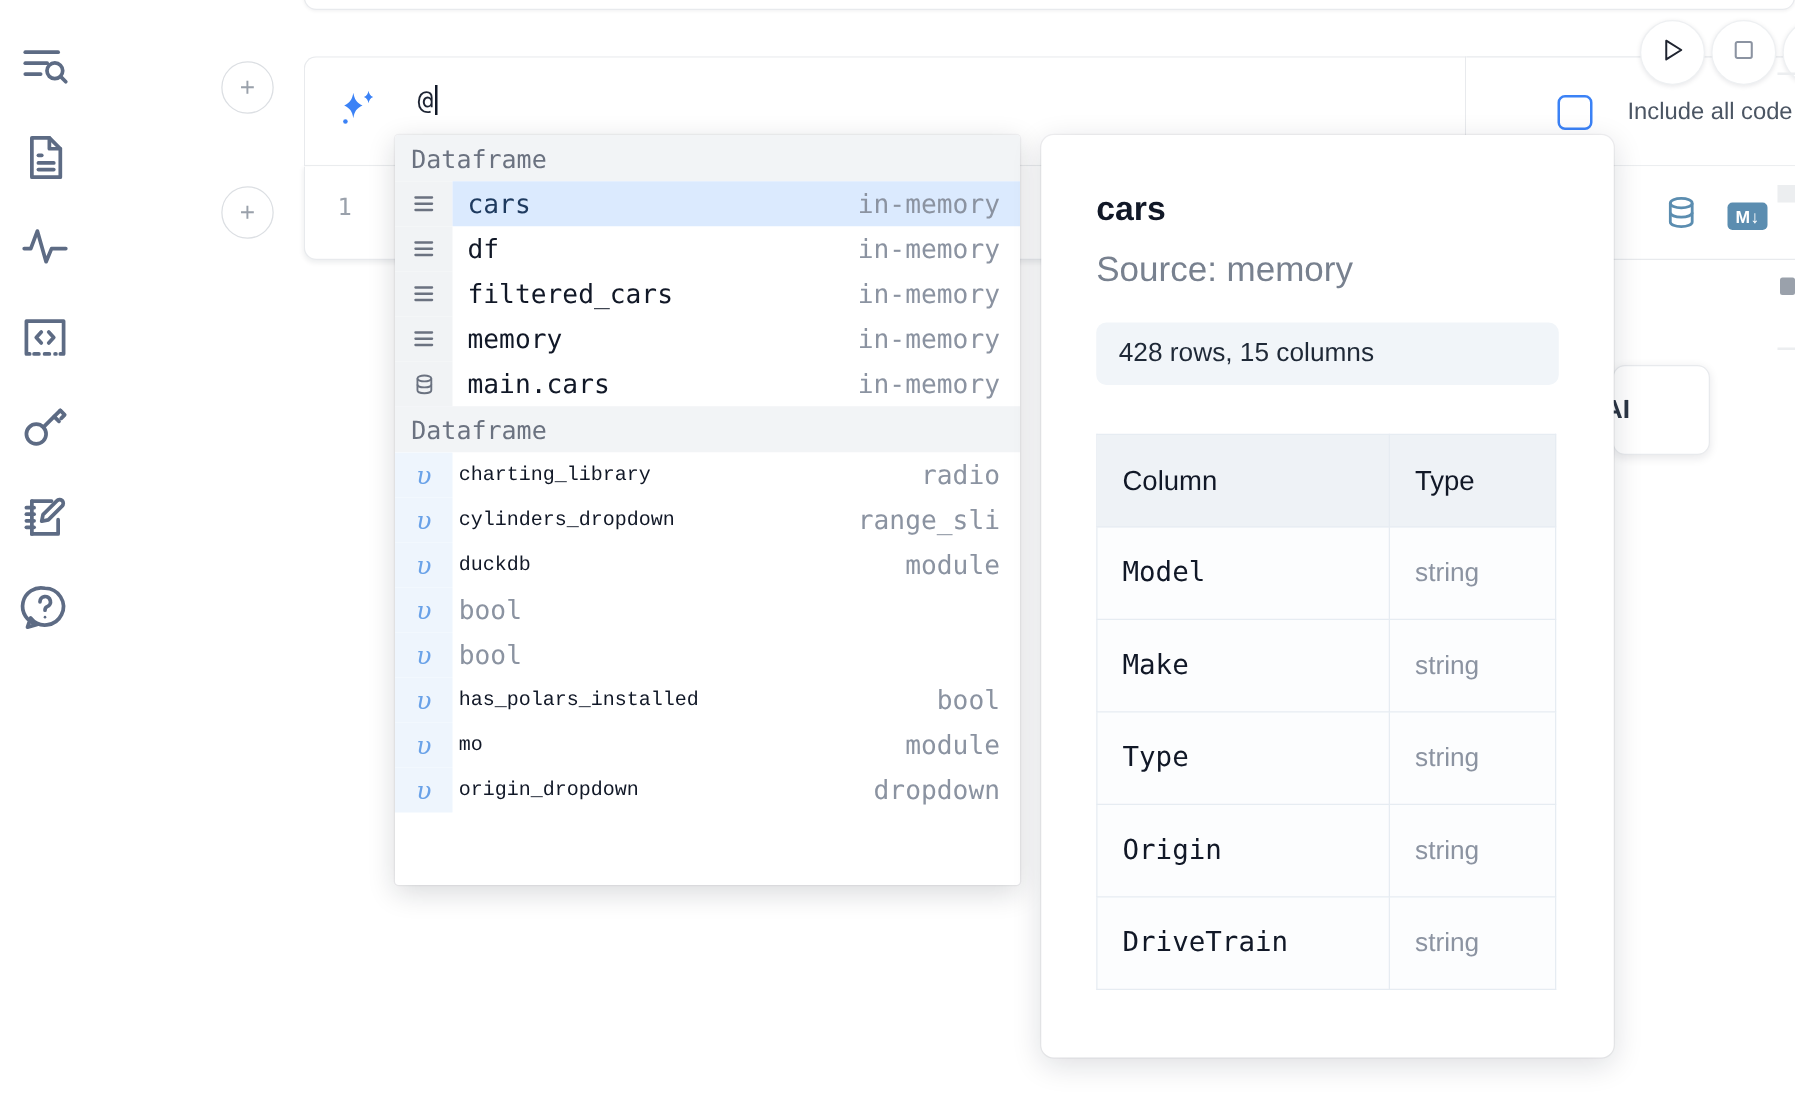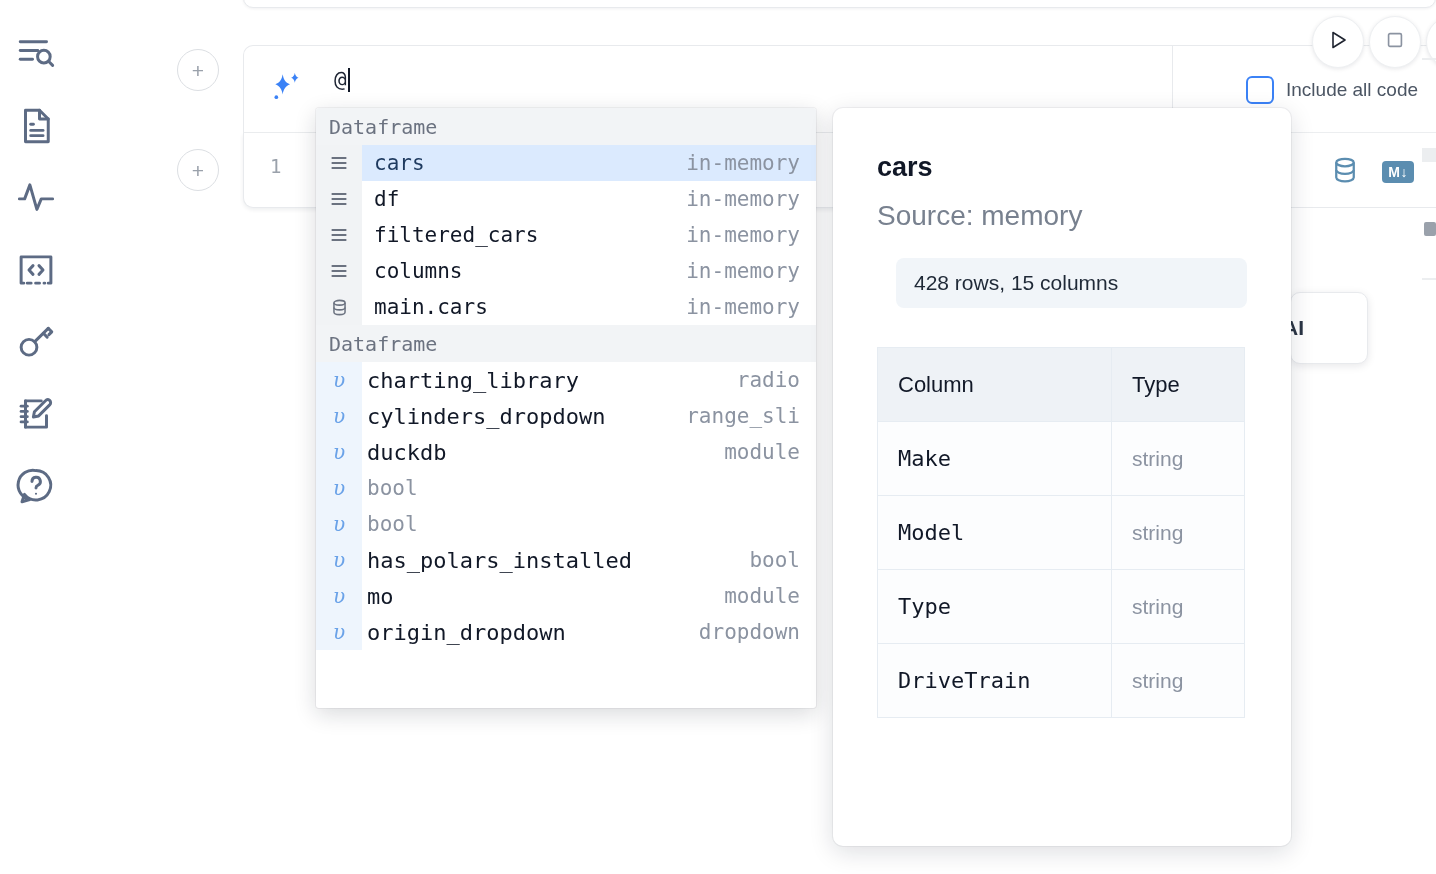--- a/index.html
+++ b/index.html
@@ -54,21 +54,21 @@
     display: inline-block; width: 2px; height: 24px; background: #111827;
     vertical-align: -5px; margin-left: 1px;
   }
 
   
   .ai-right {
     position: absolute; left: 1173px; top: 45px; width: 263px; height: 88px;
     background: #ffffff; border-top: 1px solid #e8eaed; border-bottom: 1px solid #eceef0;
   }
   .incl-row {
-    position: absolute; left: 32px; top: 30px; display: flex; align-items: center; gap: 12px; padding-left: 41px;
+    position: absolute; left: 32px; top: 30px; display: flex; align-items: center; gap: 28px; padding-left: 41px;
   }
   .incl-box {
     width: 28px; height: 28px; border: 2px solid #3b82f6; border-radius: 6px; background: #fff;
     cursor: pointer;
   }
   .incl-label { font-size: 19px; color: #4b5563; white-space: nowrap; }
 
   
   .circ {
     position: absolute; width: 52px; height: 52px; border-radius: 50%;
@@ -137,36 +137,36 @@
   }
   .ac-row.var .ac-icon { background: #eef5fd; }
   .ac-text {
     flex: 1; height: 36px; display: flex; align-items: center;
     justify-content: space-between; padding: 0 16px 0 12px;
     font-family: "DejaVu Sans Mono", monospace; font-size: 21px;
   }
   .ac-row.sel .ac-name { color: #1e3a5f; }
   .ac-name { color: #111827; white-space: nowrap; }
   .ac-type { color: #8b93a1; white-space: nowrap; }
-  .ac-row.var .ac-name { font-size: 22px; }
+  .ac-row.var .ac-name { font-size: 16px; font-family: Liberation Mono, monospace; }
   .ac-row.var .ac-text { padding-left: 5px; }
   .ups { color: #6aa2e8; font-family: "DejaVu Serif", serif; font-style: italic; font-size: 20px; }
 
   
   .preview {
     position: absolute; left: 833px; top: 108px; width: 458px; height: 738px;
     background: #ffffff; border-radius: 10px;
     box-shadow: 0 6px 24px rgba(16,24,40,.14), 0 0 0 1px rgba(16,24,40,.05);
     padding: 44px 44px 0 44px; overflow: hidden;
   }
   .pv-title { font-size: 27px; font-weight: 700; color: #111827; }
   .pv-source { font-size: 28px; color: #78818f; margin-top: 17px; }
   .pv-chip {
     margin-top: 26px; background: #f1f5f9; border-radius: 8px;
-    padding: 13px 18px; font-size: 21px; color: #1f2937; margin-left: 19px;
+    padding: 13px 18px; font-size: 21px; color: #1f2937;
   }
   .pv-table { margin-top: 39px; width: 368px; border-collapse: collapse; padding-left: 32px; }
   .pv-table th, .pv-table td {
     border: 1px solid #e6ecf2; padding: 0 20px; height: 74px; text-align: left;
   }
   .pv-table th {
     background: #eef2f6; font-size: 22px; font-weight: 400; color: #111827;
   }
   .pv-table td.col {
     font-family: "DejaVu Sans Mono", monospace; font-size: 22px; color: #111827;
@@ -365,21 +365,21 @@
       </div>
       <div class="ac-row">
         <div class="ac-icon">
           <svg width="20" height="20" viewBox="0 0 24 24" fill="none" stroke="#6b7280" stroke-width="2.2" stroke-linecap="round">
             <line x1="4" y1="6" x2="20" y2="6"></line>
             <line x1="4" y1="12" x2="20" y2="12"></line>
             <line x1="4" y1="18" x2="20" y2="18"></line>
           </svg>
         </div>
         <div class="ac-text">
-          <span class="ac-name">columns</span>
+          <span class="ac-name">memory</span>
           <span class="ac-type">in-memory</span>
         </div>
       </div>
       <div class="ac-row">
         <div class="ac-icon">
           <svg width="19" height="19" viewBox="0 0 24 24" fill="none" stroke="#6b7280" stroke-width="1.9">
             <ellipse cx="12" cy="6" rx="7" ry="3"></ellipse>
             <path d="M5 6v12c0 1.7 3.1 3 7 3s7-1.3 7-3V6"></path>
             <path d="M5 12c0 1.7 3.1 3 7 3s7-1.3 7-3"></path>
           </svg>
@@ -468,29 +468,33 @@
     <div class="pv-chip">428 rows, 15 columns</div>
     <table class="pv-table">
       <thead>
         <tr>
           <th>Column</th>
           <th>Type</th>
         </tr>
       </thead>
       <tbody id="pv-body">
           <tr>
+            <td class="col">Model</td>
+            <td class="typ">string</td>
+          </tr>
+          <tr>
             <td class="col">Make</td>
             <td class="typ">string</td>
           </tr>
           <tr>
-            <td class="col">Model</td>
+            <td class="col">Type</td>
             <td class="typ">string</td>
           </tr>
           <tr>
-            <td class="col">Type</td>
+            <td class="col">Origin</td>
             <td class="typ">string</td>
           </tr>
           <tr>
             <td class="col">DriveTrain</td>
             <td class="typ">string</td>
           </tr>
         </tbody>
     </table>
   </div>
 

